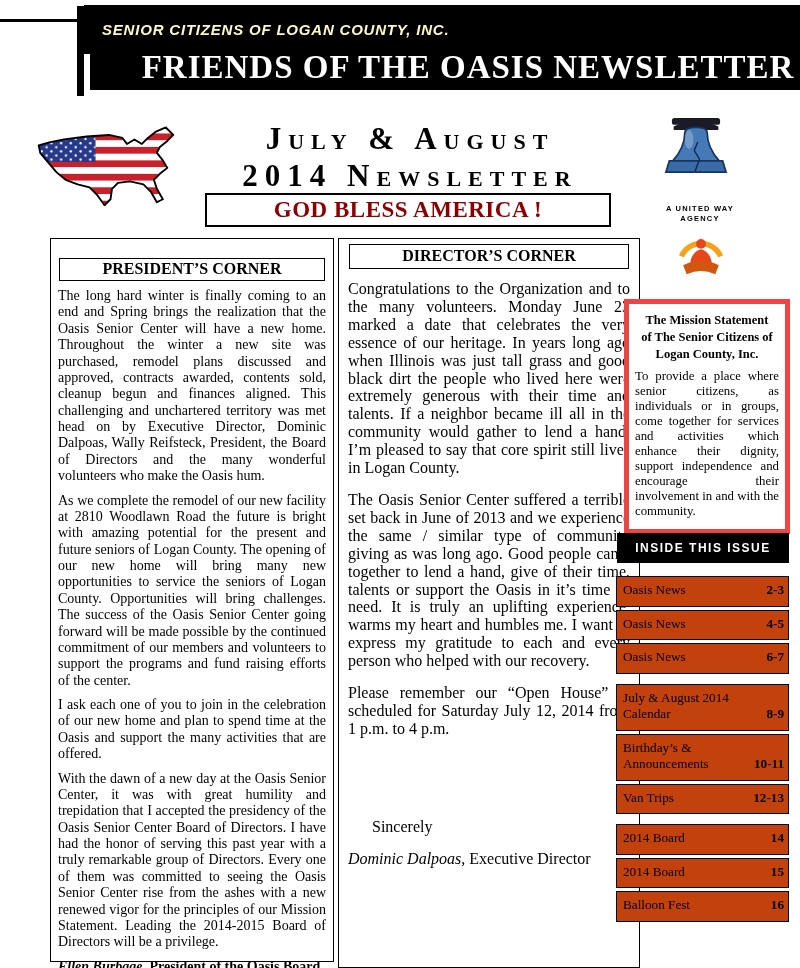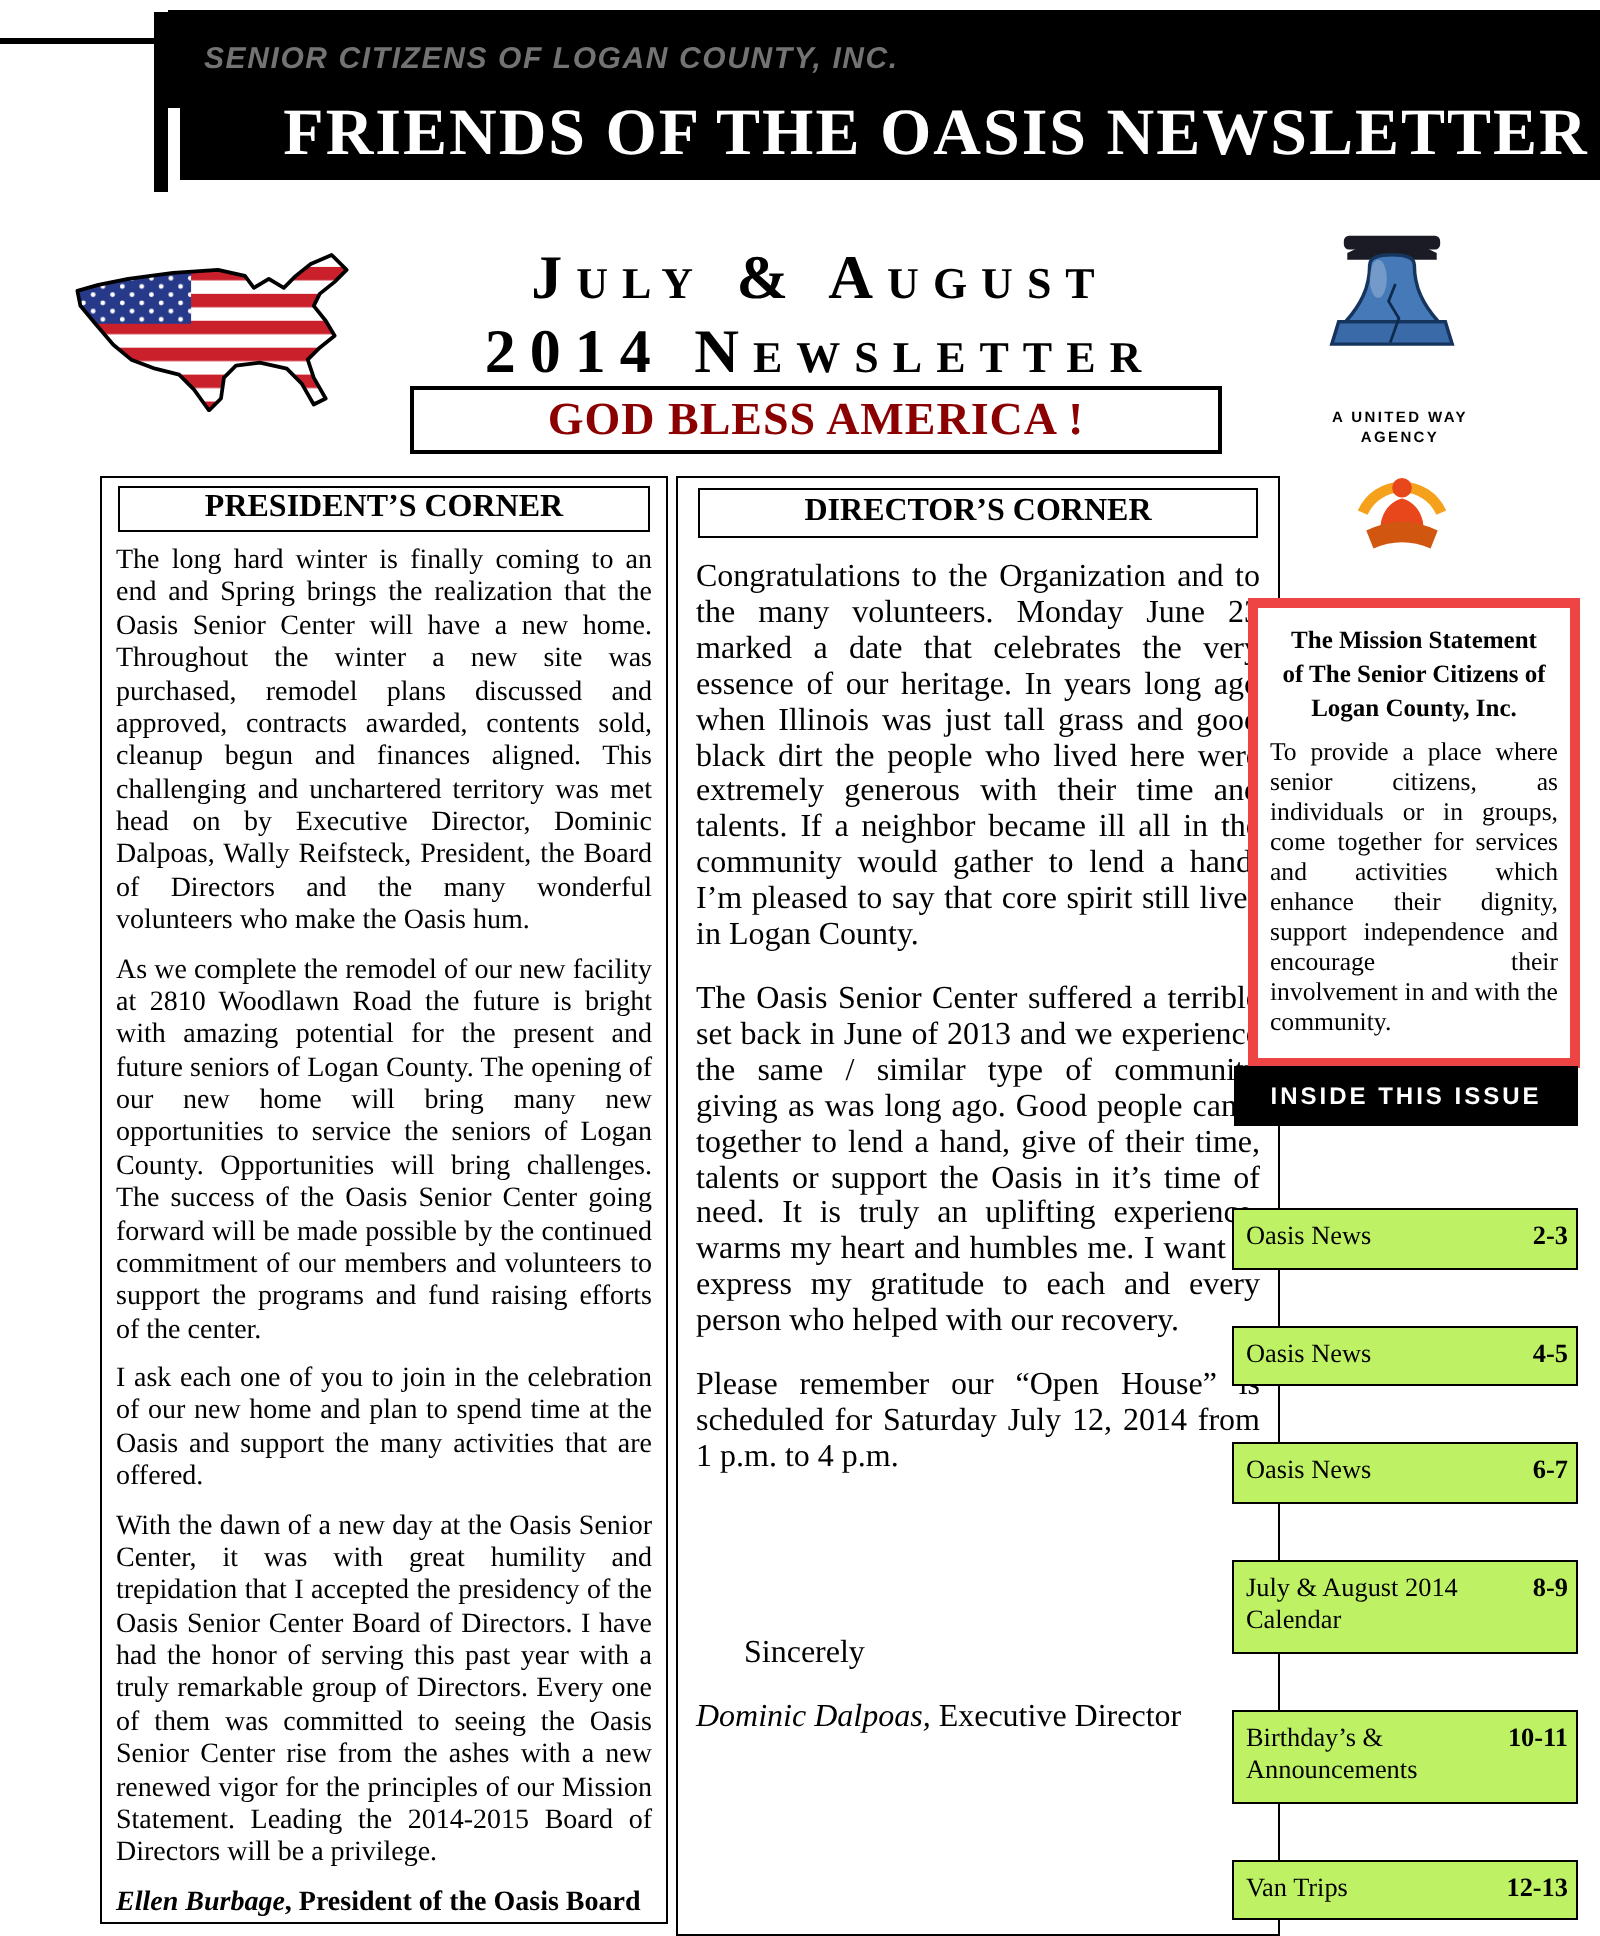--- a/index.html
+++ b/index.html
@@ -7,21 +7,21 @@
   .page {
     position:relative; width:800px; height:968px; background:#fff;
     font-family:"Liberation Serif", serif; color:#000; overflow:hidden;
   }
 
   
   .rule-h { position:absolute; left:0; top:19px; width:78px; height:3px; background:#000; }
   .rule-v { position:absolute; left:77px; top:6px; width:7px; height:90px; background:#000; }
   .bar1 {
     position:absolute; left:84px; top:5px; width:716px; height:49px; background:#000;
-    color:#737373; display:flex; align-items:center; padding-left:18px;
+    color:#fef9c3; display:flex; align-items:center; padding-left:18px;
     font-family:"Liberation Sans", sans-serif; font-style:italic; font-weight:bold;
     font-size:15px; letter-spacing:0.8px;
   }
   .bar2 {
     position:absolute; left:90px; top:44px; width:756px; height:46px; background:#000;
     color:#fff; display:flex; align-items:center; justify-content:center;
     font-weight:bold; font-size:33px; letter-spacing:1px; white-space:nowrap;
   }
   .address {
     position:absolute; left:100px; top:101px; width:640px; text-align:center;
@@ -43,21 +43,21 @@
   .bell { position:absolute; left:653px; top:110px; }
   .uw-caption {
     position:absolute; left:648px; top:204px; width:104px; text-align:center;
     font-family:"Liberation Sans", sans-serif; font-size:7.5px; font-weight:bold;
     letter-spacing:1.2px; line-height:1.35;
   }
   .uw-logo { position:absolute; left:674px; top:226px; }
 
   
   .col {
-    position:absolute; border:1px solid #000; background:#fff; padding:4px 7px;
+    position:absolute; border:1px solid #000; background:#fff; padding:19px 7px;
   }
   .col-left { left:50px; top:238px; width:284px; height:724px; }
   .col-mid  { left:338px; top:238px; width:302px; height:730px; padding:5px 9px; }
   .col-heading {
     border:1px solid #000; text-align:center; font-weight:bold; font-size:16px;
     padding:1px 0 2px; margin:0 1px 7px;
   }
   .col-left p { font-size:14px; line-height:1.17; text-align:justify; margin-bottom:8px; }
   .col-left .sig { font-weight:bold; text-align:left; margin-top:4px; }
   .sig-name { font-style:italic; }
@@ -75,23 +75,23 @@
   .mission-head { text-align:center; font-weight:bold; font-size:12.5px; line-height:1.35; margin-bottom:6px; }
   .mission-body { font-size:12.8px; line-height:1.18; text-align:justify; }
   .iti-head {
     position:absolute; left:617px; top:533px; width:172px; height:30px; background:#000;
     color:#fff; display:flex; align-items:center; justify-content:center;
     font-family:"Liberation Sans", sans-serif; font-weight:bold; font-size:12px;
     letter-spacing:1.5px; white-space:nowrap;
   }
   .iti { position:absolute; left:616px; top:576px; width:173px; }
   .iti-row {
-    display:flex; justify-content:space-between; align-items:flex-start;
+    display:flex; justify-content:space-between; align-items:flex-end;
     border:1px solid #000; padding:5px 4px 7px 6px; margin-bottom:3px;
-    font-size:13.2px; line-height:1.25; background:#bef264;margin-top:28px;
+    font-size:13.2px; line-height:1.25; background:#c2410c;
   }
   .iti-row.gap-after { margin-bottom:10px; }
   .iti-lbl { flex:1; padding-right:4px; }
   .iti-pg { font-weight:bold; white-space:nowrap; }
 
   
   .f-outline { fill:none; stroke:#000; stroke-width:2.5; stroke-linejoin:round; }
   .bell-body { fill:var(--bell-blue,#4679b8); stroke:var(--bell-outline,#16355e); stroke-width:2; }
   .bell-lip  { fill:#3a6aa8; stroke:var(--bell-outline,#16355e); stroke-width:2; }
   .bell-yoke { fill:#1b1b26; }

